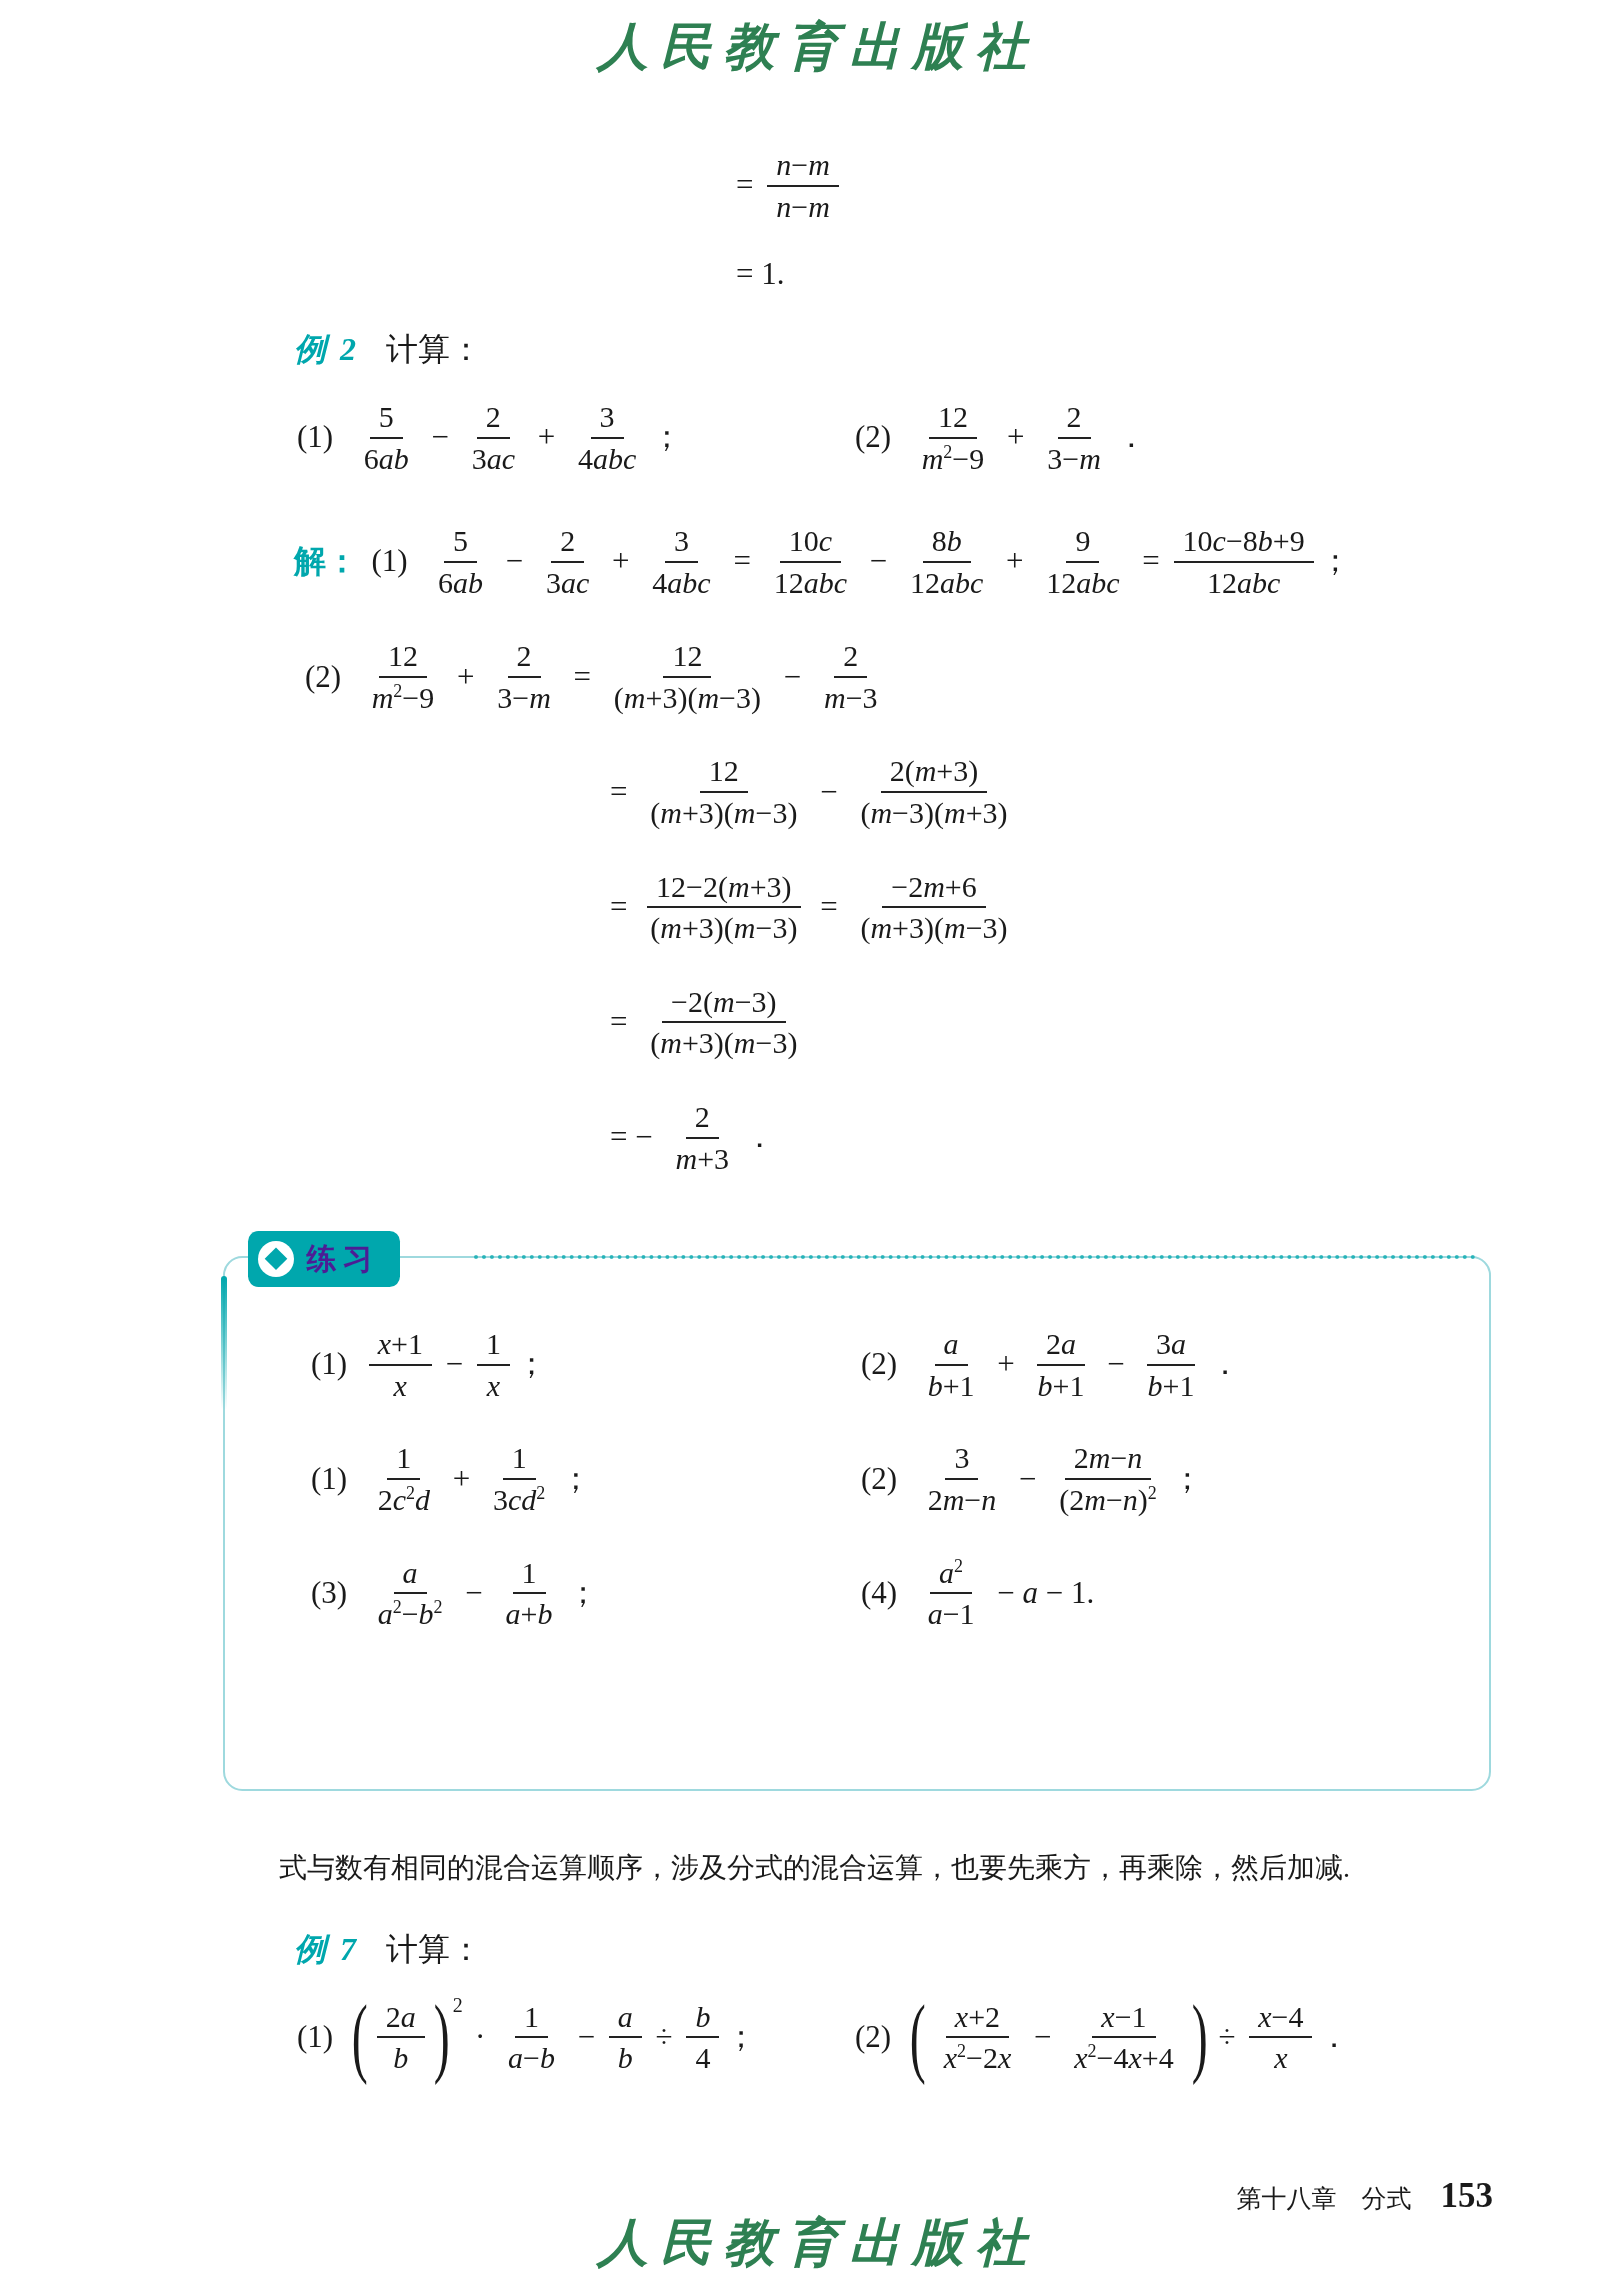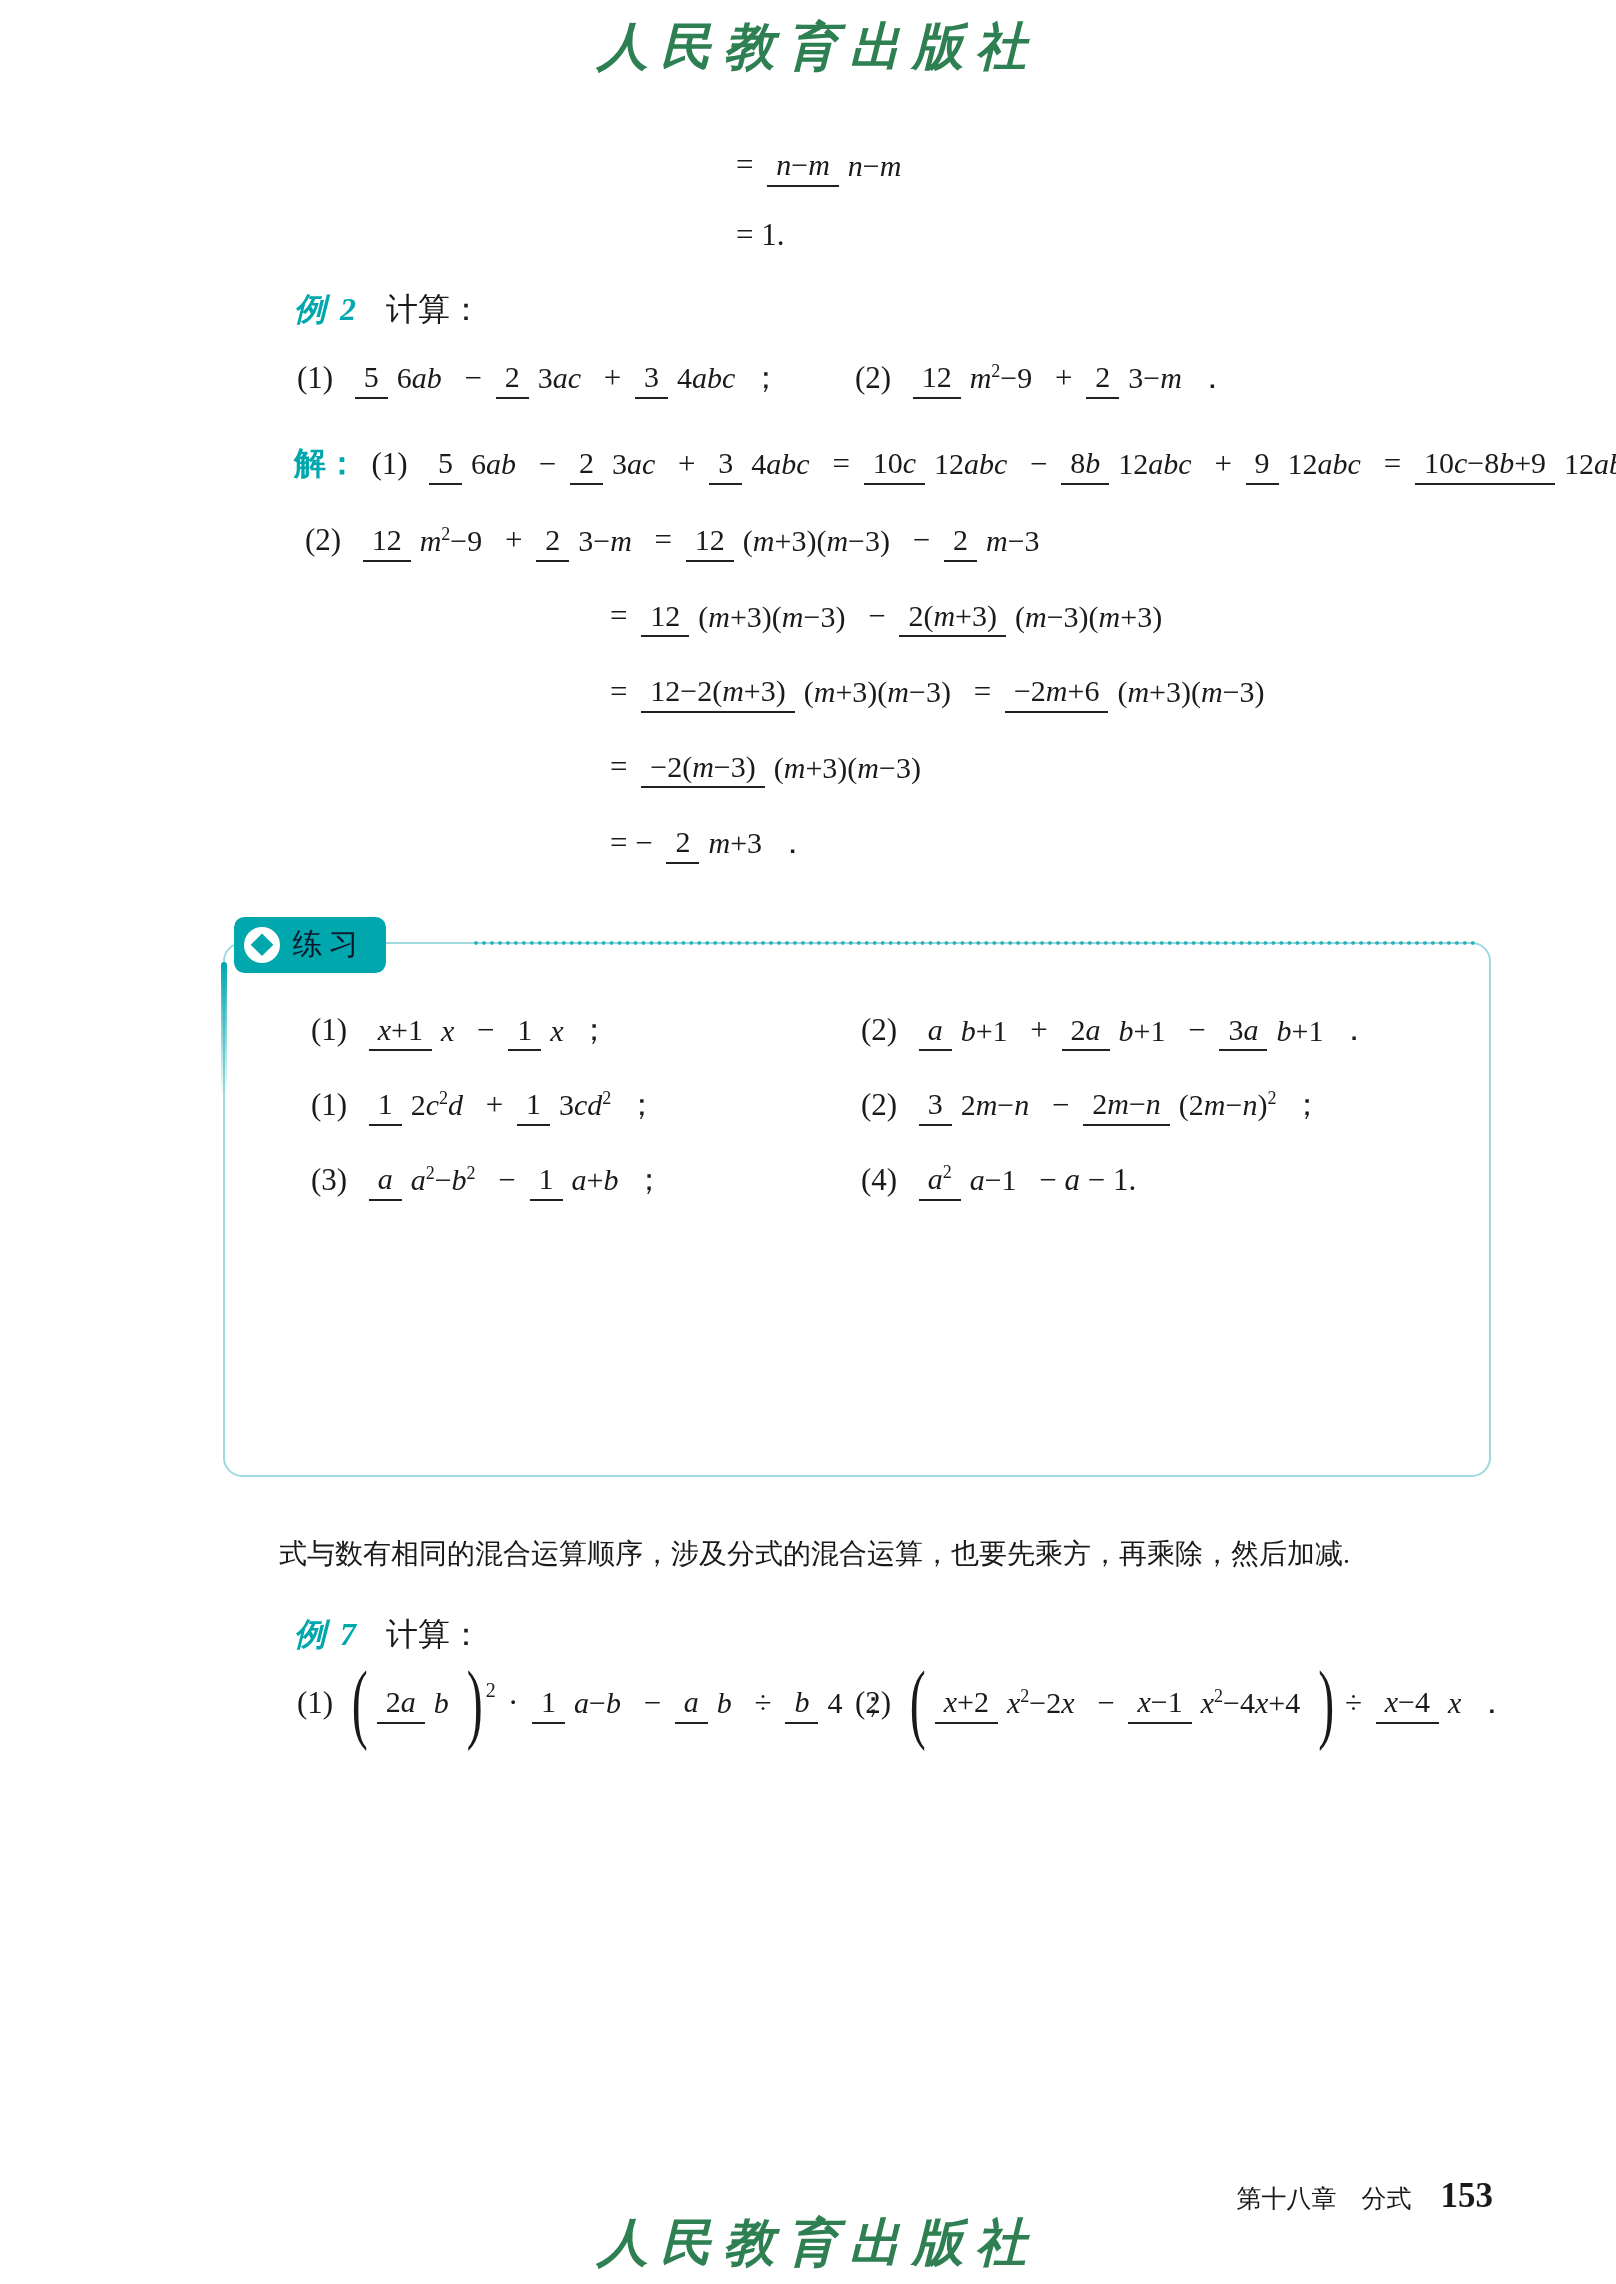--- a/index.html
+++ b/index.html
@@ -17,21 +17,21 @@
     font-size:51px; font-weight:bold; font-style:italic;
     color:var(--logo_green,#2e8052); letter-spacing:12px;padding-left:20px;
   }
   .logo.top { top:13.4px; }
   .logo.bottom { top:auto; bottom:6px; }
 
   
   .math { display:flex; align-items:center; font-size:31px; line-height:1.12; }
   .math > span { white-space:pre; }
   .math i { font-style:italic; }
-  .frac { display:inline-flex; flex-direction:row; align-items:center; margin:0 6px; }
+  .frac { display:inline-flex; flex-direction:column; align-items:center; margin:0 6px; }
   .frac .num, .frac .den { padding:3px 9px; text-align:center; font-size:30px; line-height:1.12; white-space:pre; }
   .frac .num { border-bottom:2.2px solid #222; }
   sup { font-size:0.6em; }
   .bigp { font-size:48px; line-height:0.8; transform:scaleY(1.85); margin:0 3px; font-weight:300; }
   .bigsup { align-self:flex-start; font-size:20px; margin:-3px 4.5px 0 0; }
 
   
   .carry { margin-top:123px; margin-left:513px; }
   .carry .math { margin-bottom:31px; }
 
@@ -58,23 +58,23 @@
   }
   .practice-topline {
     position:absolute; top:-3px; left:249px; right:13.4px; height:0;
     border-top:4.5px dotted var(--accent,#00a7ad); opacity:.75;
   }
   .practice-accent {
     position:absolute; left:-4.5px; top:18px; width:6.7px; height:134px; border-radius:4.5px;
     background:linear-gradient(var(--accent,#00a7ad), rgba(0,167,173,0));
   }
   .practice-tab {
-    position:absolute; top:-27px; left:9px; display:flex; align-items:center; gap:12px;
-    background:var(--accent,#00a7ad); color:#0f172a; border-radius:10.4px;
-    padding:7.4px 22px 7.4px 10.4px; font-size:30px; letter-spacing:6px;
+    position:absolute; top:-27px; left:23px; display:flex; align-items:center; gap:12px;
+    background:var(--accent,#00a7ad); color:#4c1d95; border-radius:10.4px;
+    padding:7.4px 22px 7.4px 10.4px; font-size:30px; letter-spacing:6px;font-weight:bold;
   }
   .practice-icon { width:36px; height:36px; border-radius:50%; background:#fff; position:relative; flex:0 0 auto; }
   .practice-icon .diamond {
     position:absolute; left:50%; top:50%; width:16.4px; height:16.4px;
     background:var(--accent,#00a7ad); transform:translate(-50%,-50%) rotate(45deg);
   }
   .p-label { font-size:32px; margin:19.3px 0 4.5px 7.4px; }
   .practice .prob-row { padding-left:45px; margin:21px 0 33px; }
   .practice .prob-row .col1 { width:550px; }
 

